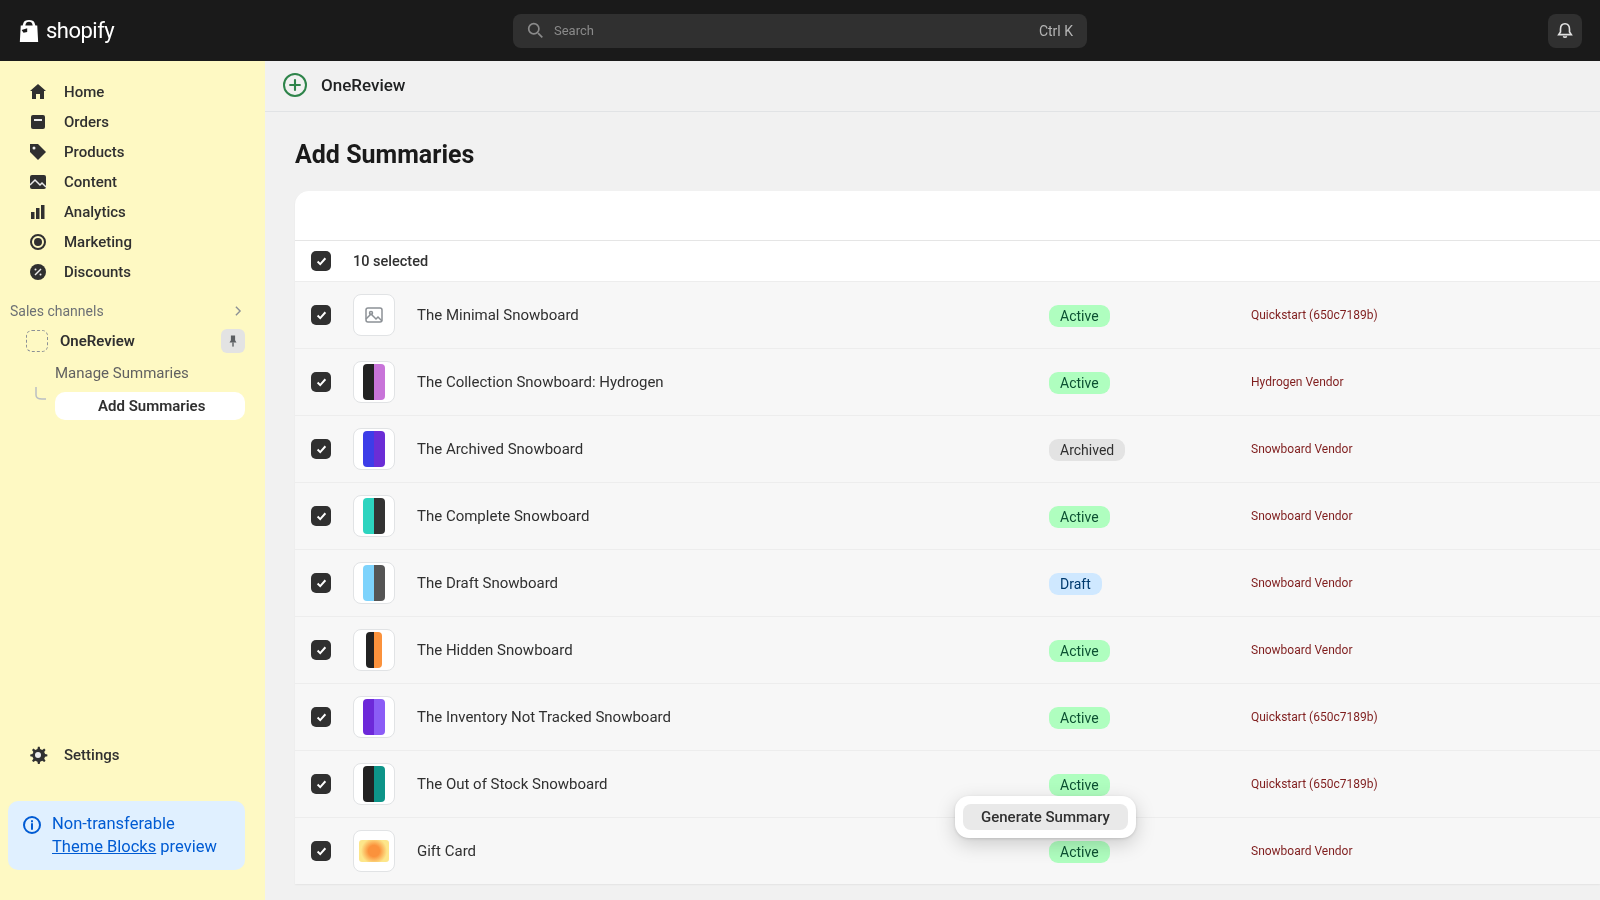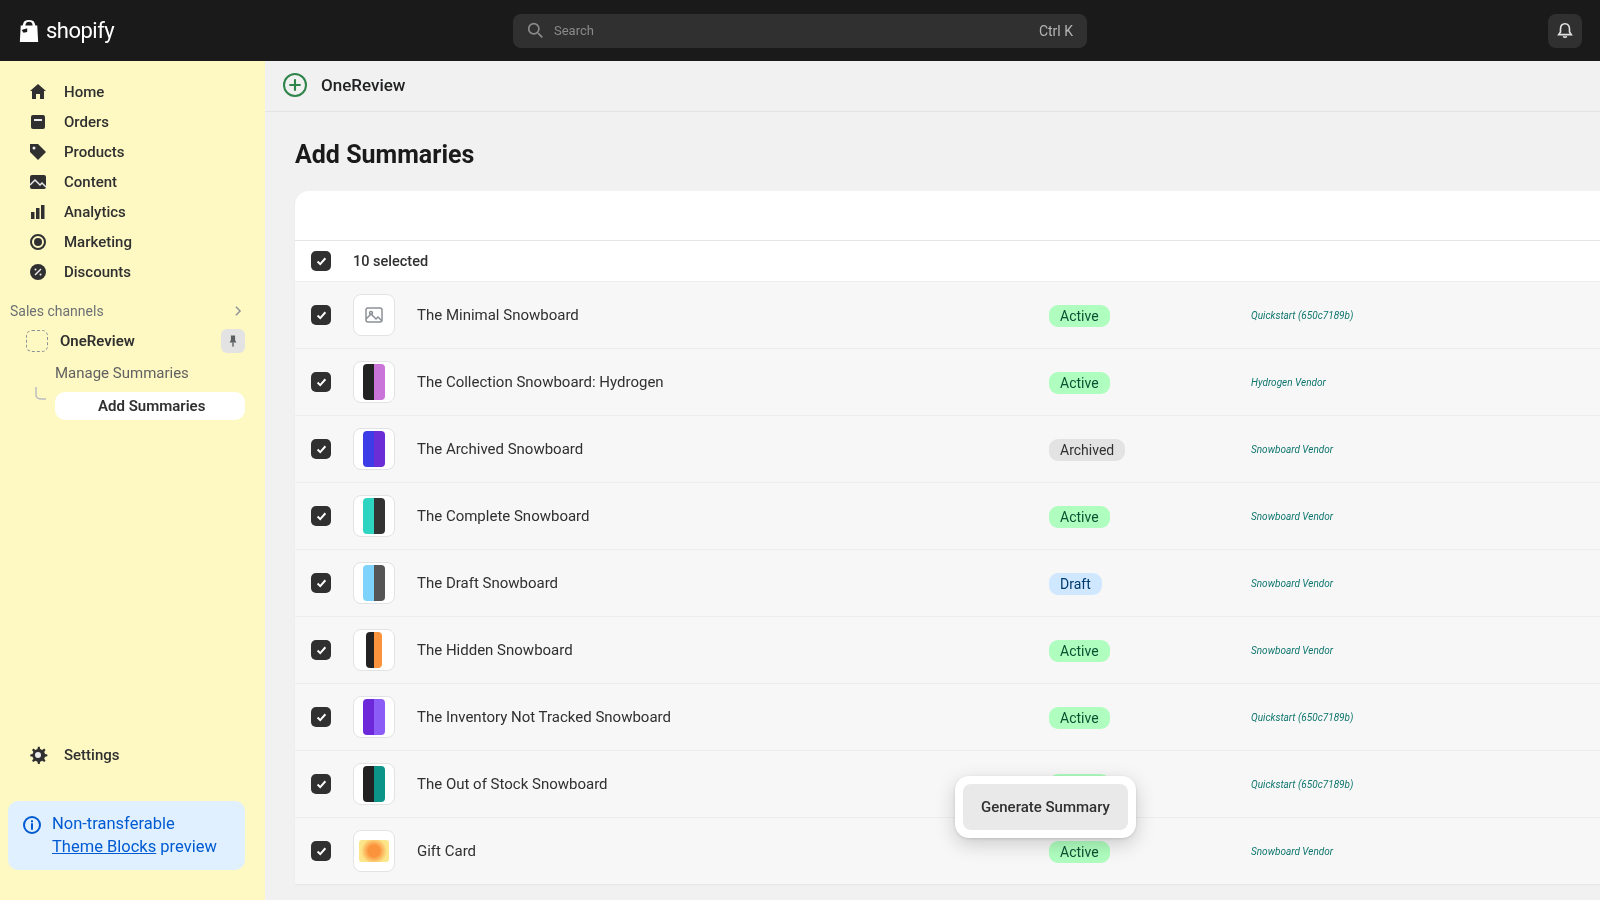--- a/index.html
+++ b/index.html
@@ -52,24 +52,24 @@
 .row { display: flex; align-items: center; padding: 12px 16px; border-top: 1px solid #ededed; background: #f7f7f7; gap: 22px; }
 .thumb { width: 42px; height: 42px; background: #fff; border: 1px solid #e1e3e5; border-radius: 8px; display: flex; align-items: center; justify-content: center; flex-shrink: 0; overflow: hidden; }
 .thumb.empty { color: #8c9196; }
 .thumb-inner { width: 22px; height: 36px; border-radius: 4px; }
 .pname { flex: 0 0 610px; color: #303030; font-size: 15px; }
 .badge { padding: 3px 11px; border-radius: 9px; font-size: 14px; font-weight: 400; width: fit-content; }
 .badge.active { background: #affebf; color: #0c5132; }
 .badge.archived { background: #e3e3e3; color: #303030; }
 .badge.draft { background: #cfe8ff; color: #003a6e; }
 .badge-col { flex: 0 0 180px; }
-.vendor { color: #0f766e; font-size: 10px; font-style: italic; }
+.vendor { color: #7f1d1d; font-size: 12px; }
 
 .float-btn { position: absolute; bottom: 62px; left: 690px; background: #fff; border-radius: 14px; padding: 8px; box-shadow: 0 6px 20px rgba(0,0,0,0.18), 0 1px 3px rgba(0,0,0,0.12); }
-.float-btn-inner { background: #e9e9e9; border: none; padding: 14px 18px; border-radius: 8px; font-size: 15px; color: #303030; font-weight: 500; cursor: pointer; }
+.float-btn-inner { background: #e9e9e9; border: none; padding: 4px 18px; border-radius: 8px; font-size: 15px; color: #303030; font-weight: 500; cursor: pointer; }
 
 
 .t2 { background: linear-gradient(90deg, #222 0%, #222 48%, #c874d9 52%, #c874d9 100%); }
 .t3 { background: linear-gradient(90deg, #3d3de8 0%, #3d3de8 48%, #6b2dd6 52%, #6b2dd6 100%); }
 .t4 { background: linear-gradient(90deg, #2dd4bf 0%, #2dd4bf 48%, #333 52%, #333 100%); }
 .t5 { background: linear-gradient(90deg, #7dd3fc 0%, #7dd3fc 48%, #555 52%, #555 100%); }
 .t6 { background: linear-gradient(90deg, #222 0%, #222 48%, #fb923c 52%, #fb923c 100%); width:16px; }
 .t7 { background: linear-gradient(90deg, #6d28d9 0%, #6d28d9 48%, #8b5cf6 52%, #8b5cf6 100%); }
 .t8 { background: linear-gradient(90deg, #222 0%, #222 48%, #0d9488 52%, #0d9488 100%); }
 .t9 { background: radial-gradient(circle, #fb923c 30%, #fde68a 70%); width: 30px; height: 22px; border-radius: 3px; }

